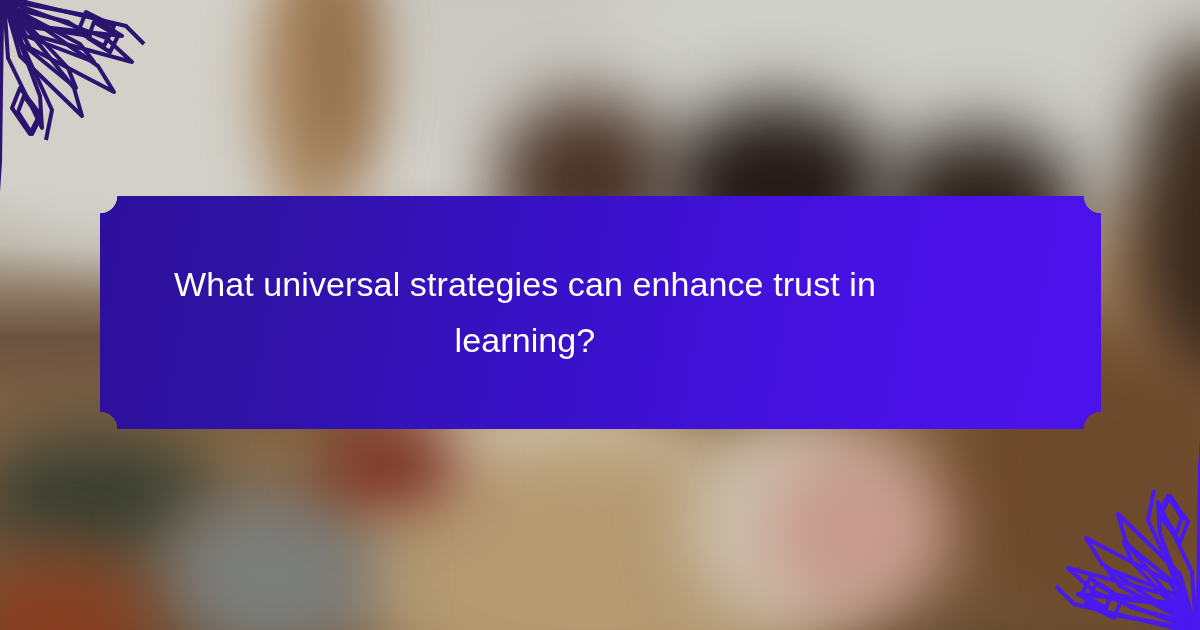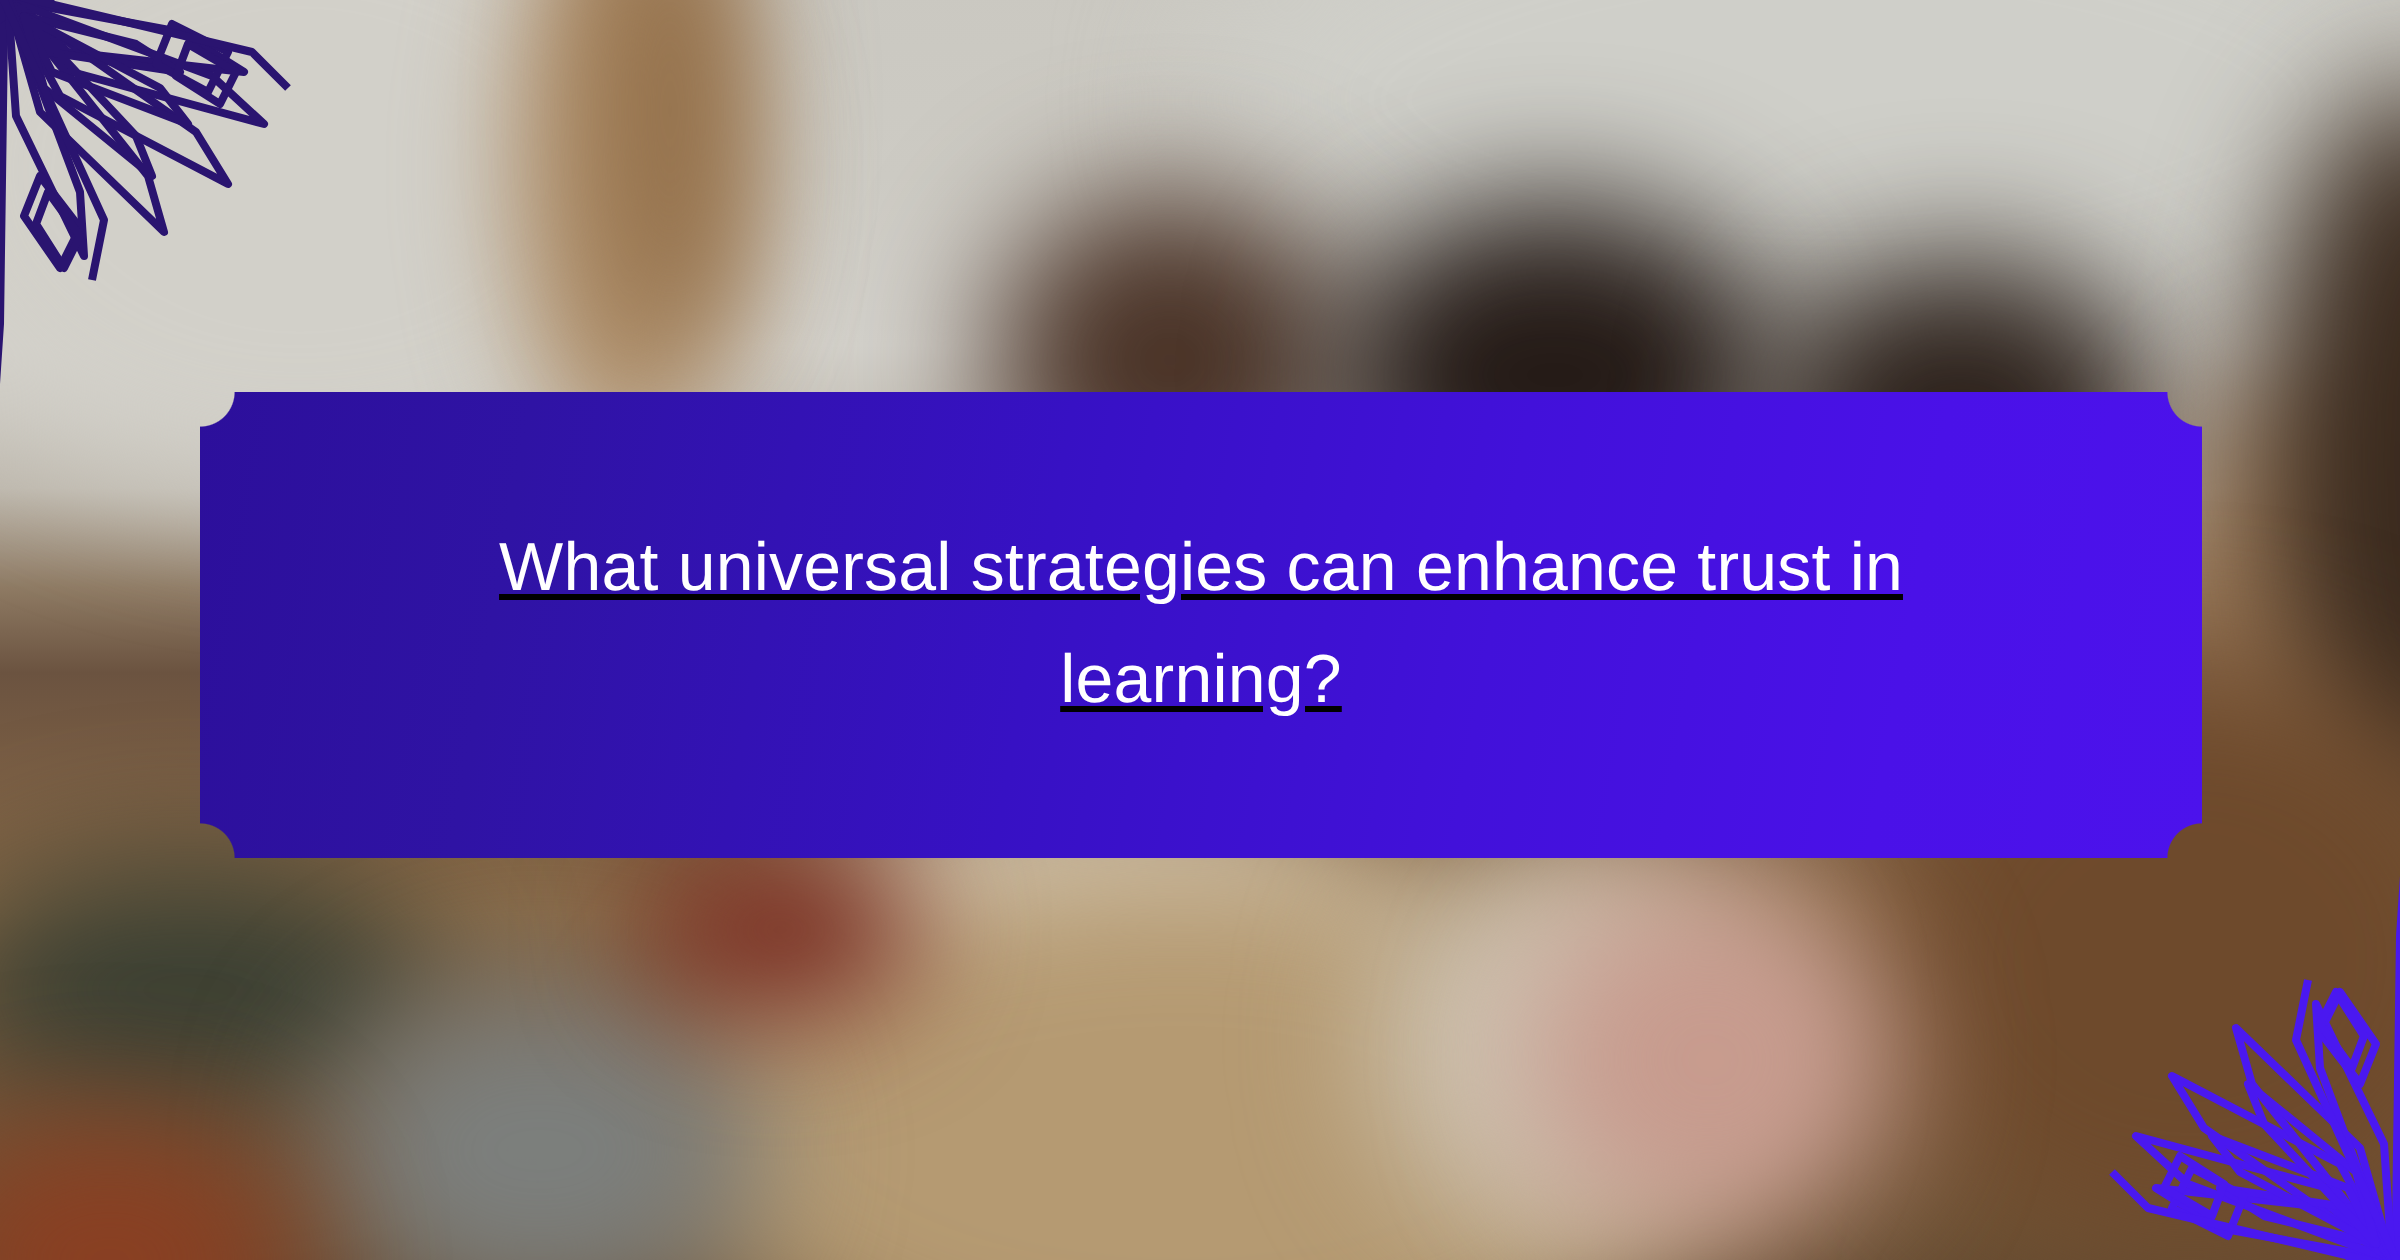--- a/index.html
+++ b/index.html
@@ -110,22 +110,21 @@
       radial-gradient(circle 17px at 100% 100%, transparent 0 17px, #000 17.6px);
     -webkit-mask-composite: source-in;
     mask-image:
       radial-gradient(circle 17px at 0 0, transparent 0 17px, #000 17.6px),
       radial-gradient(circle 17px at 100% 0, transparent 0 17px, #000 17.6px),
       radial-gradient(circle 17px at 0 100%, transparent 0 17px, #000 17.6px),
       radial-gradient(circle 17px at 100% 100%, transparent 0 17px, #000 17.6px);
     mask-composite: intersect;
     display: flex;
     align-items: center;
-    justify-content: center;
-    text-decoration: underline;
+    justify-content: flex-start;
   }
   .banner-text {
     color: #ffffff;
     font-size: 34px;
     line-height: 1.62;
     font-weight: 400;
     text-align: center;
     letter-spacing: 0.1px;
     max-width: 790px;
     padding: 0 30px;

